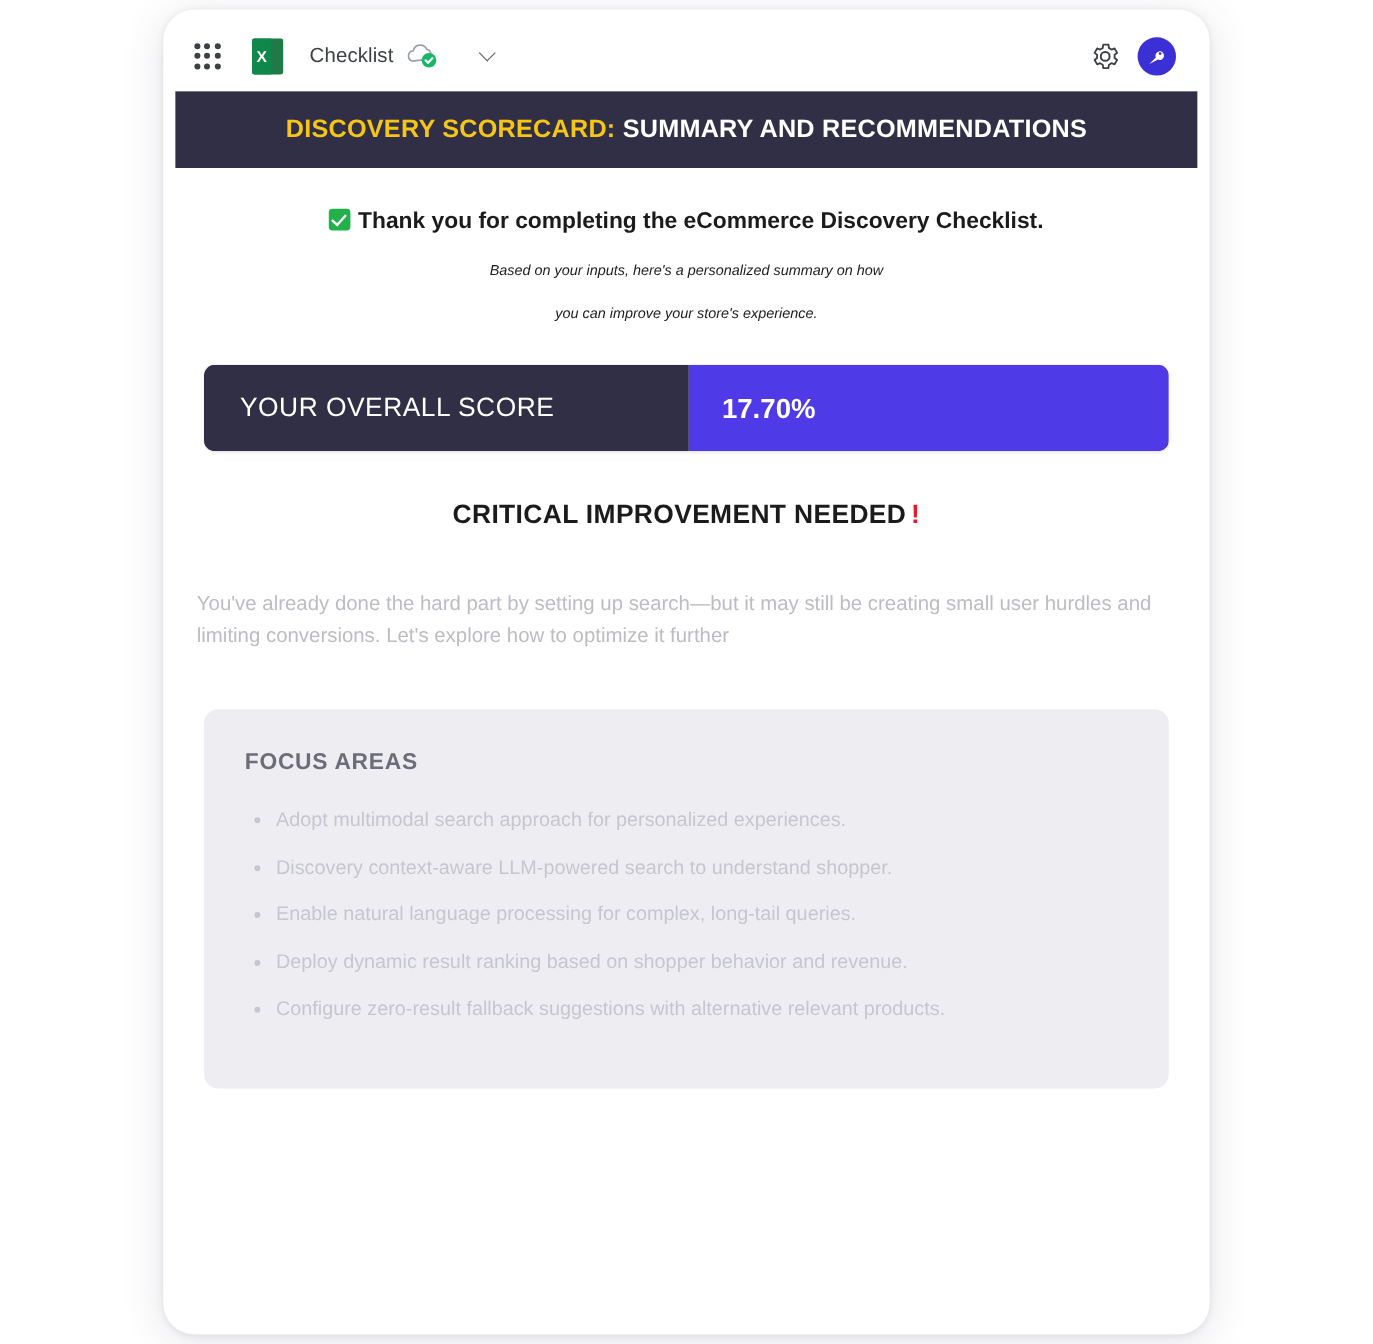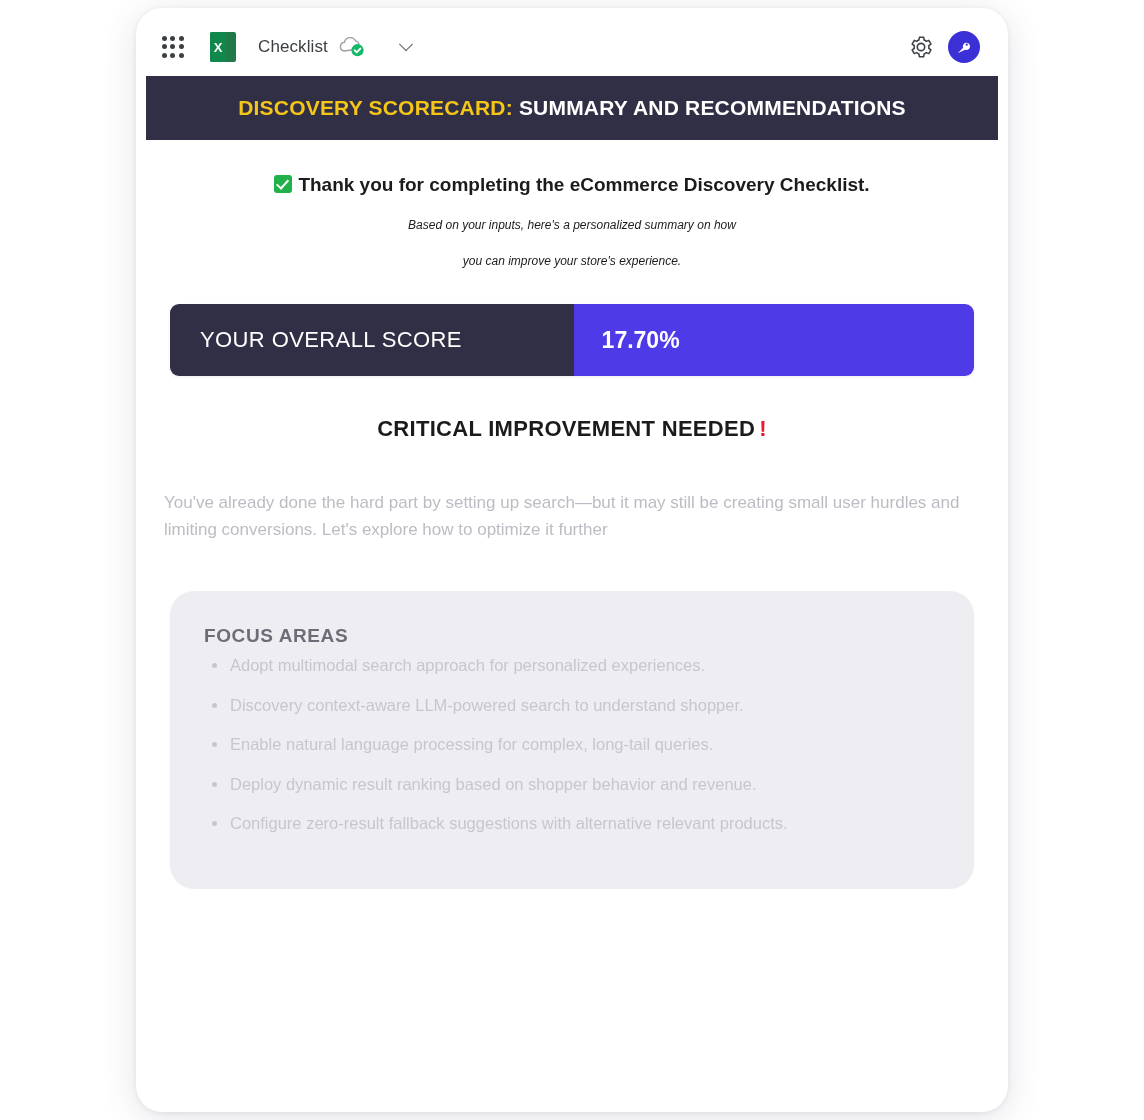--- a/index.html
+++ b/index.html
@@ -233,30 +233,30 @@
     font-size: 17px;
     line-height: 1.55;
     color: #bcbcc4;
   }
   .para + .para { margin-top: 26px; }
 
   
   #focus-panel {
     margin: 48px 24px 0;
     background: #eeeef2;
-    border-radius: 24px;
+    border-radius: 12px;
     padding: 34px 34px 38px;
   }
   #focus-title {
     font-size: 19px;
     font-weight: bold;
     letter-spacing: .6px;
     color: #6d6d78;
   }
-  #focus-list { margin-top: 6px; list-style: none; }
+  #focus-list { margin-top: 24px; list-style: none; }
   #focus-list li {
     font-size: 16.5px;
     color: #c6c6ce;
     line-height: 1.55;
     margin-bottom: 14px;
     padding-left: 26px;
     position: relative;
     white-space: nowrap;
     overflow: hidden;
   }

